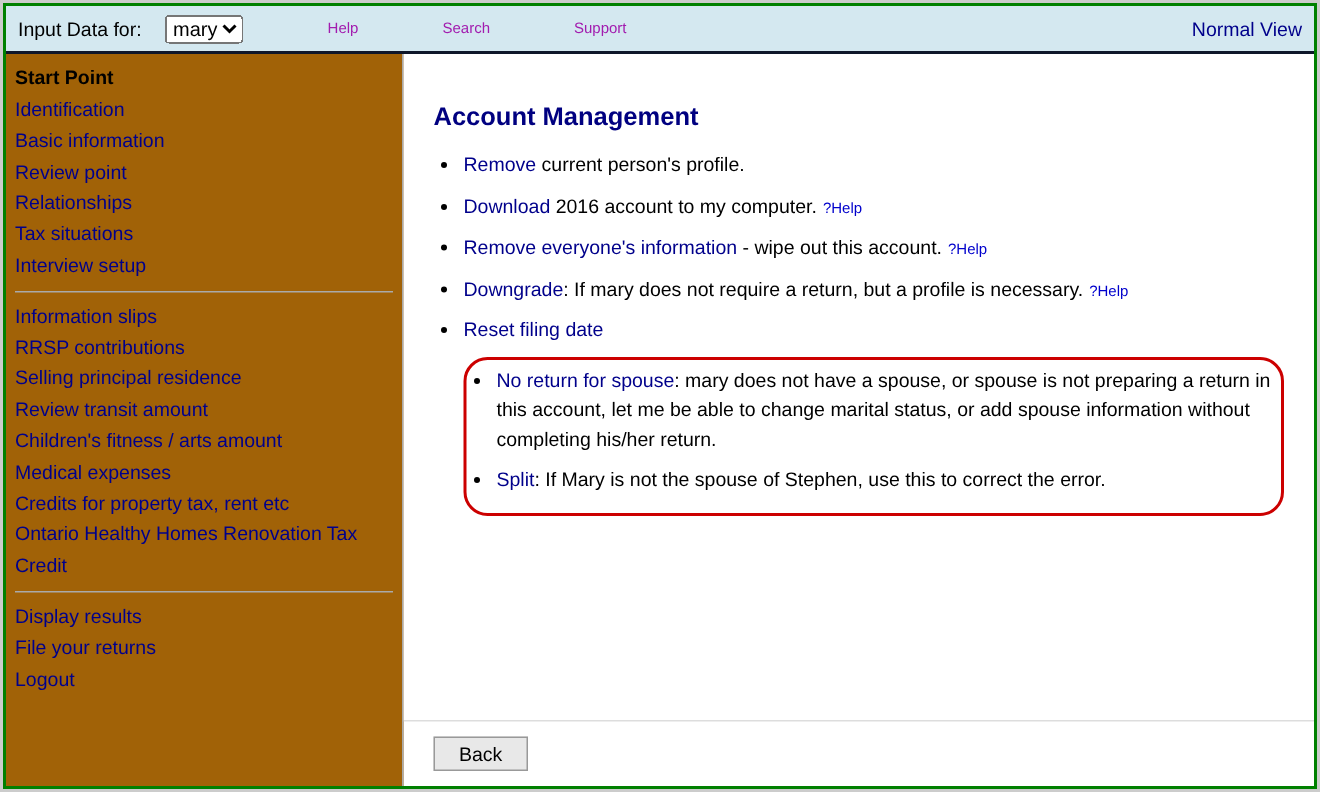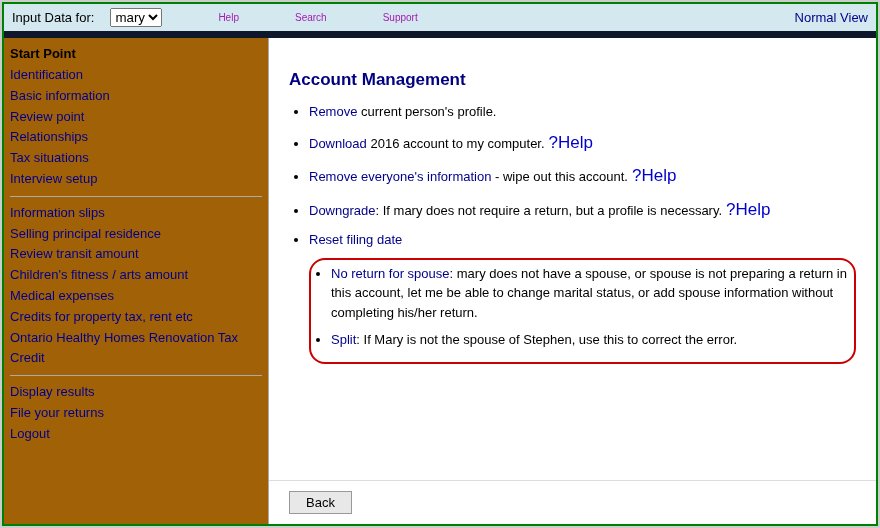--- a/index.html
+++ b/index.html
@@ -16,21 +16,21 @@
       height: 524px;
       margin: 2px;
       border: 2px solid #008000;
       background: #fff;
       display: flex;
       flex-direction: column;
     }
     
     #top-bar {
       background: #d4e8f0;
-      border-bottom: 7px solid #0f172a;
+      border-bottom: 2px solid #0f172a;
       display: flex;
       align-items: center;
       padding: 4px 8px;
       gap: 16px;
       min-height: 32px;
     }
     .top-nav-link {
       color: #a21caf;
       text-decoration: none;
       font-size: 10px;
@@ -100,21 +100,21 @@
       color: #000;
       line-height: 1.5;
     }
     .link-blue {
       color: #00008b;
       text-decoration: none;
       cursor: pointer;
     }
     .help-link {
       color: #0000cc;
-      font-size: 17px;
+      font-size: 10px;
       text-decoration: none;
       cursor: pointer;
       margin-left: 4px;
     }
     
     #back-btn-area {
       padding: 10px 20px 10px 20px;
       border-top: 1px solid #ddd;
     }
     #back-btn {
@@ -147,20 +147,21 @@
           <a class="sidebar-link" href="#">Identification</a>
           <a class="sidebar-link" href="#">Basic information</a>
           <a class="sidebar-link" href="#">Review point</a>
           <a class="sidebar-link" href="#">Relationships</a>
           <a class="sidebar-link" href="#">Tax situations</a>
           <a class="sidebar-link" href="#">Interview setup</a>
         </div>
       <hr class="sidebar-divider">
       <div id="sidebar-section2">
           <a class="sidebar-link" href="#">Information slips</a>
+          <a class="sidebar-link" href="#">RRSP contributions</a>
           <a class="sidebar-link" href="#">Selling principal residence</a>
           <a class="sidebar-link" href="#">Review transit amount</a>
           <a class="sidebar-link" href="#">Children's fitness / arts amount</a>
           <a class="sidebar-link" href="#">Medical expenses</a>
           <a class="sidebar-link" href="#">Credits for property tax, rent etc</a>
           <a class="sidebar-link" href="#">Ontario Healthy Homes Renovation Tax Credit</a>
         </div>
       <hr class="sidebar-divider">
       <div id="sidebar-section3">
           <a class="sidebar-link" href="#">Display results</a>

